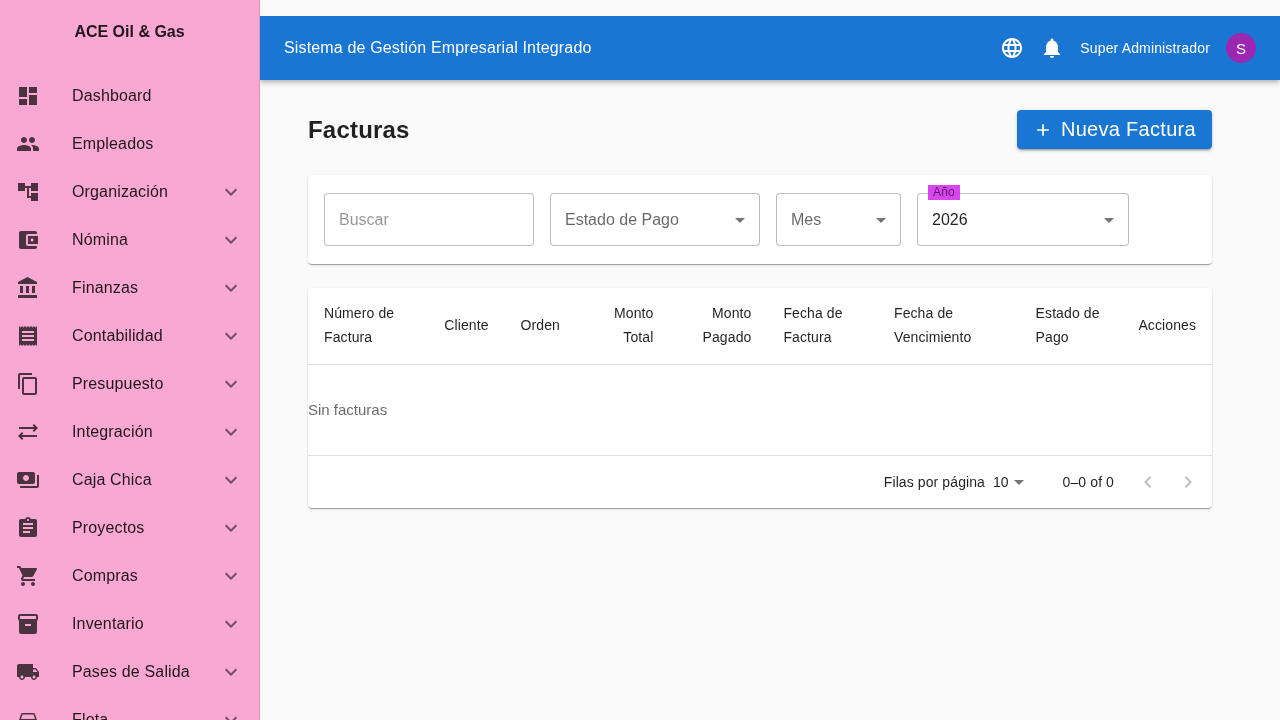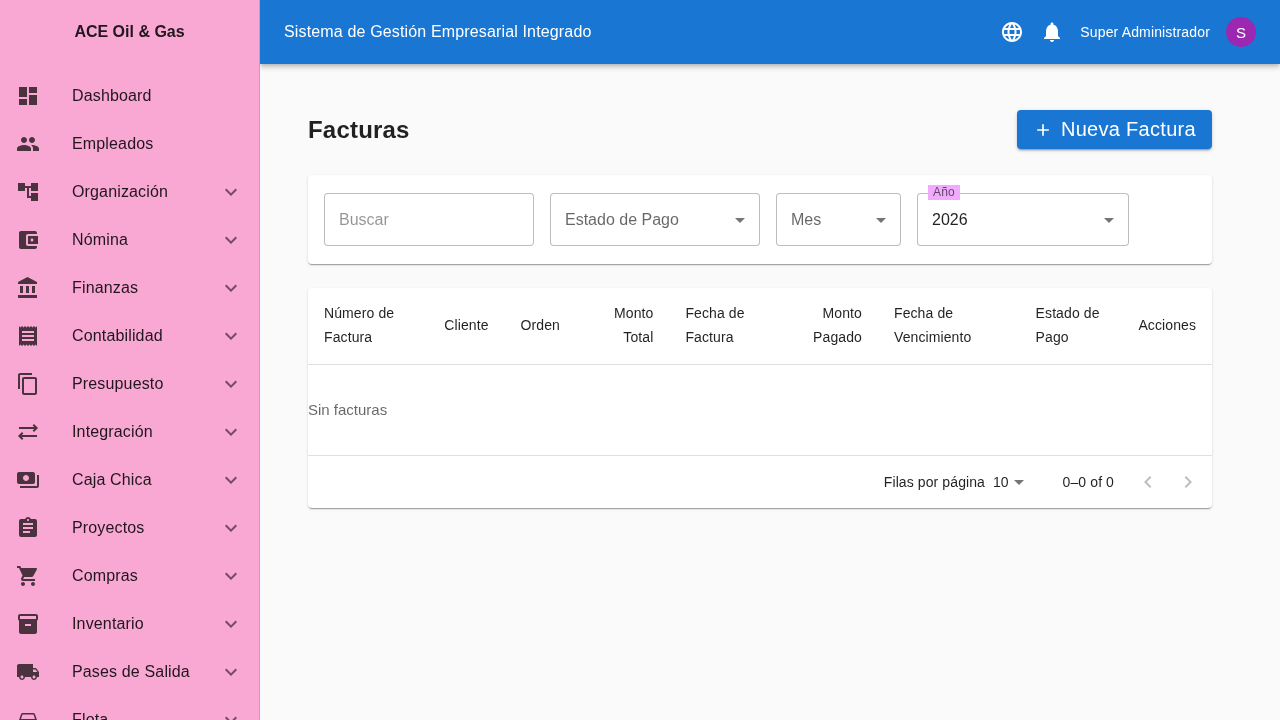--- a/index.html
+++ b/index.html
@@ -26,21 +26,21 @@
   }
   .nav-icon { width:24px; height:24px; color:rgba(0,0,0,0.70); flex:none; }
   .nav-label {
     margin-left:32px; flex:1; font-size:16px; letter-spacing:0.15px;
     color:rgba(0,0,0,0.87); white-space:nowrap; overflow:hidden;
   }
   .nav-chevron { width:24px; height:24px; color:rgba(0,0,0,0.54); flex:none; }
 
   
   .appbar {
-    position:fixed; left:260px; right:0; top:0; height:64px;
+    position:fixed; left:260px; right:0; top:16px; height:64px;
     background:#1976d2; color:#fff; display:flex; align-items:center;
     padding:0 24px; z-index:4;
     box-shadow:0 2px 4px -1px rgba(0,0,0,0.2), 0 4px 5px 0 rgba(0,0,0,0.14);
   }
   .appbar-title { font-size:16px; font-weight:400; letter-spacing:0.15px; flex:1; }
   .appbar-actions { display:flex; align-items:center; }
   .icon-btn {
     width:40px; height:40px; border:none; background:transparent; color:#fff;
     border-radius:50%; display:flex; align-items:center; justify-content:center; cursor:pointer; padding:0;
   }
@@ -90,21 +90,21 @@
   .search-field input::placeholder { color:rgba(0,0,0,0.42); opacity:1; }
   .select-field { padding:0 32px 0 14px; cursor:pointer; }
   .select-value { font-size:16px; color:rgba(0,0,0,0.87); white-space:nowrap; }
   .select-value.placeholder { color:rgba(0,0,0,0.6); }
   .dd-arrow {
     position:absolute; right:7px; top:50%; transform:translateY(-50%);
     width:24px; height:24px; color:rgba(0,0,0,0.54);
   }
   .dd-arrow svg { width:24px; height:24px; }
   .float-label {
-    position:absolute; top:-9px; left:10px; background:#f0abfc; padding:0 5px;
+    position:absolute; top:-9px; left:10px; background:#d946ef; padding:0 5px;
     font-size:12px; line-height:1.25; color:rgba(0,0,0,0.6); letter-spacing:0.15px;
   }
 
   
   .thead { display:flex; border-bottom:1px solid #e0e0e0; }
   .th {
     padding:14px 16px; font-size:14px; font-weight:500; line-height:1.7;
     color:rgba(0,0,0,0.87); display:flex; align-items:center; letter-spacing:0.1px;
   }
   .th.right { justify-content:flex-end; text-align:right; }
@@ -401,22 +401,22 @@
         </span>
       </div>
     </div>
 
     <div class="card table-card">
       <div class="thead">
         <div class="th c1">Número de Factura</div>
         <div class="th c2">Cliente</div>
         <div class="th c3">Orden</div>
         <div class="th c4 right">Monto Total</div>
+        <div class="th c5 right">Monto Pagado</div>
         <div class="th c6">Fecha de Factura</div>
-        <div class="th c5 right">Monto Pagado</div>
         <div class="th c7">Fecha de Vencimiento</div>
         <div class="th c8">Estado de Pago</div>
         <div class="th c9 right">Acciones</div>
       </div>
 
       <div class="empty-row">
         <span>Sin facturas</span>
       </div>
 
       <div class="pagination">

